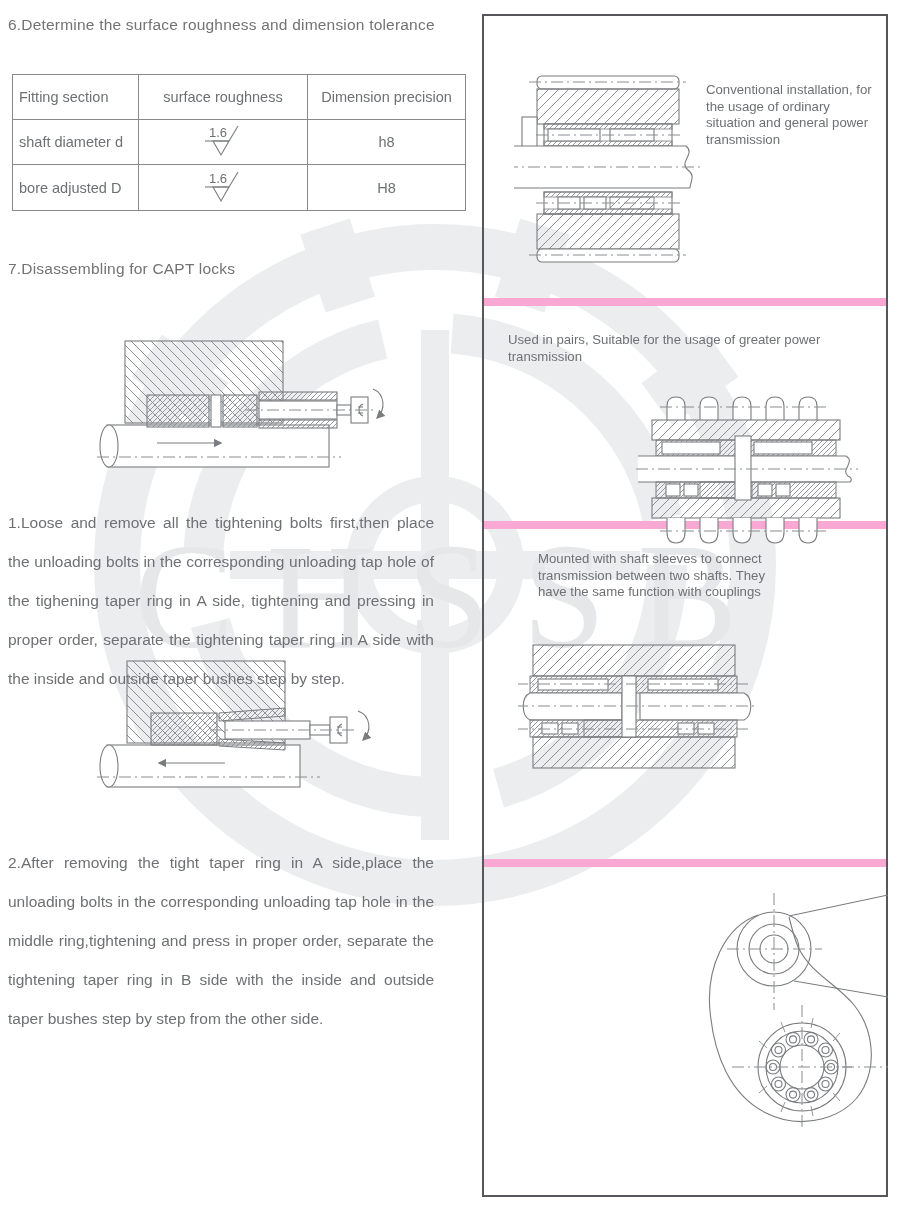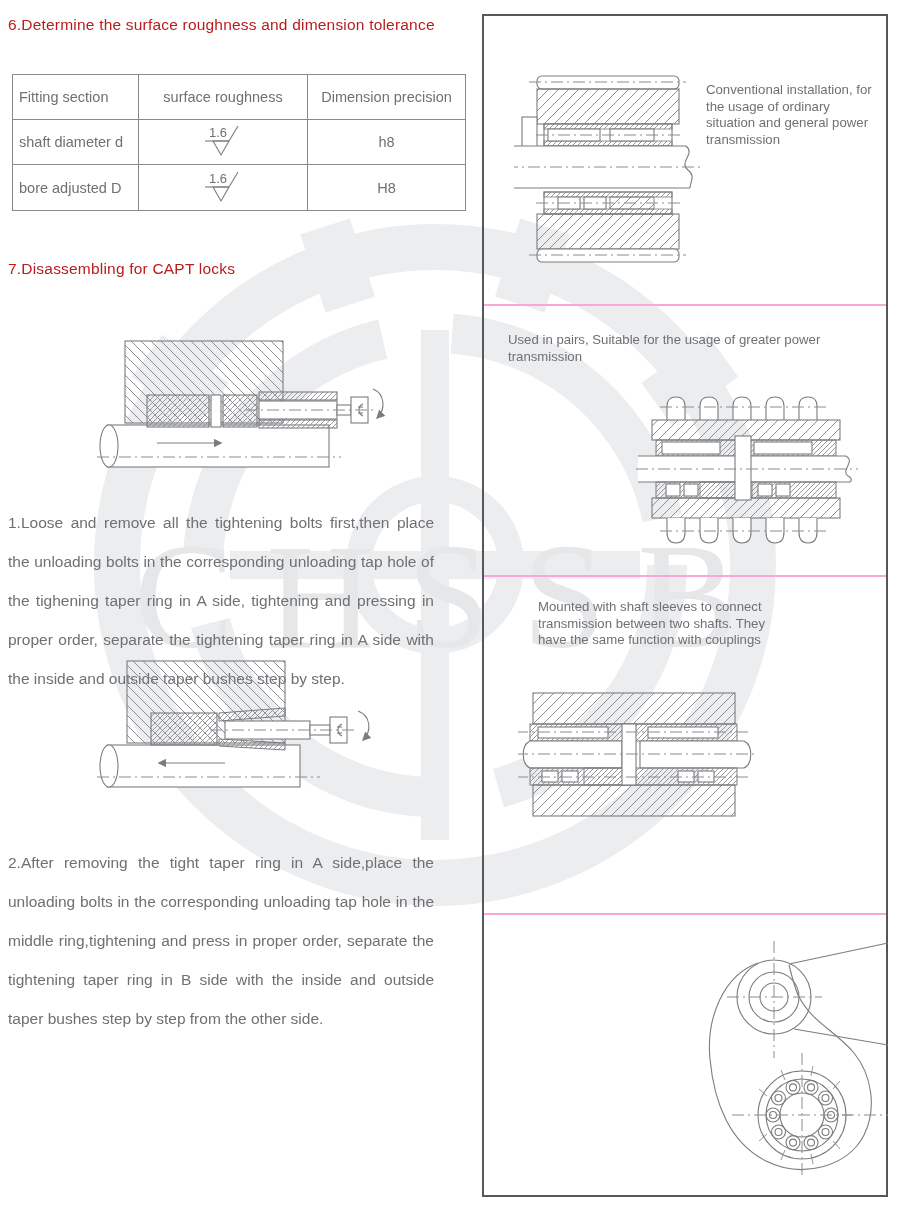--- a/index.html
+++ b/index.html
@@ -10,21 +10,21 @@
     overflow:hidden;
     font-family:"Liberation Sans","DejaVu Sans",sans-serif;
     color:#6e7073;
   }
   .layer{position:absolute;left:0;top:0;width:900px;height:1210px;}
   .content{z-index:1;}
   .wm{z-index:0;}
 
   .sec-title{
     position:absolute;left:8px;
-    font-size:15.5px;font-weight:400;color:#b91c1c;letter-spacing:0.2px;
+    font-size:15.5px;font-weight:400;color:#737373;letter-spacing:0.2px;
   }
   #title6{top:16px;}
   #title7{top:260px;}
 
   table.spec{
     position:absolute;left:12px;top:74px;
     border-collapse:collapse;table-layout:fixed;
     font-size:14.5px;color:#6e7073;border-radius:31px;
   }
   table.spec td,table.spec th{
@@ -52,23 +52,23 @@
 
   .fig{position:absolute;}
   #figA{left:95px;top:335px;}
   #figB{left:95px;top:653px;}
 
   .right-box{
     position:absolute;left:482px;top:14px;width:406px;height:1183px;
     border:2px solid #55575a;box-sizing:border-box;
     background:transparent;
   }
-  .panel{position:relative;width:100%;box-sizing:border-box;border-bottom:2px solid #f9a8d4;}
+  .panel{position:relative;width:100%;box-sizing:border-box;border-bottom:8px solid #f9a8d4;}
   #panel1{height:290px;}
-  #panel2{height:271px;}
+  #panel2{height:223px;}
   #panel3{height:338px;}
   #panel4{height:280px;border-bottom:none;}
   .caption{
     position:absolute;
     font-size:13.2px;line-height:16.5px;color:#6e7073;
   }
   #cap1{left:222px;top:66px;width:172px;}
   #cap2{left:24px;top:26px;width:364px;}
   #cap3{left:54px;top:22px;width:246px;}
   #cap4{left:26px;top:28px;width:168px;}

